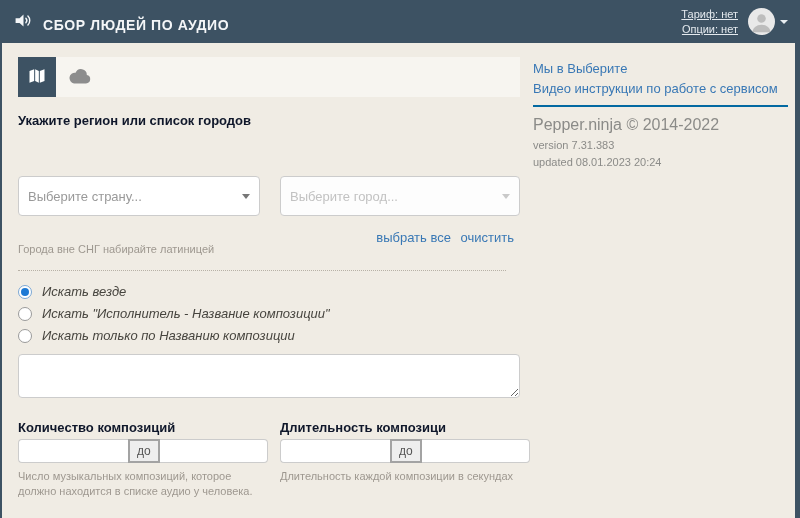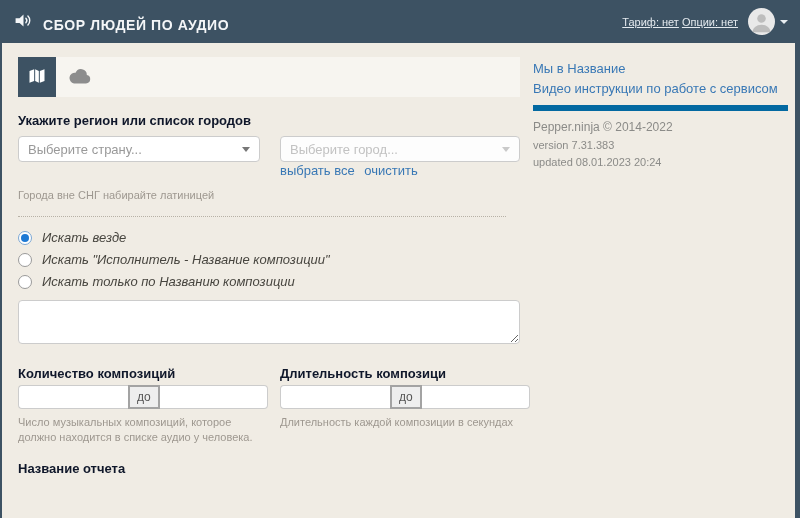--- a/index.html
+++ b/index.html
@@ -10,52 +10,52 @@
     font-size:13px;color:#44423d;
   }
   
   .header{
     position:absolute;top:0;left:0;right:0;height:43px;background:#3d5263;
     display:flex;align-items:center;z-index:5;
   }
   .header-title{display:flex;align-items:flex-end;gap:10px;padding-left:14px;color:#f4f6f8;
     font-size:14px;font-weight:bold;letter-spacing:.6px;}
   .header-right{margin-left:auto;display:flex;align-items:center;gap:10px;padding-right:12px;}
-  .hdr-links{display:flex;flex-direction:row;align-items:flex-end;gap:3px;}
+  .hdr-links{display:flex;flex-direction:column;align-items:flex-end;gap:3px;}
   .hdr-link{color:#e3e9ee;font-size:11px;text-decoration:underline;cursor:pointer;}
   .avatar-wrap{display:flex;align-items:center;gap:5px;cursor:pointer;}
   .avatar{width:27px;height:27px;border-radius:50%;background:#e9e9e9;overflow:hidden;}
   .caret-down{width:0;height:0;border-left:4px solid transparent;border-right:4px solid transparent;
     border-top:4px solid #e9eef2;}
   
   .page{position:absolute;top:43px;left:2px;right:5px;bottom:0;background:#f0ece4;}
   .content{position:absolute;top:14px;left:16px;width:502px;}
   .info-col{position:absolute;top:18px;left:531px;width:255px;}
   
   .iconbar{height:40px;background:#f7f5f0;display:flex;align-items:center;margin-bottom:16px;}
   .tile{width:38px;height:40px;background:#3d5263;display:flex;align-items:center;justify-content:center;cursor:pointer;}
   .cloud-btn{margin-left:12px;cursor:pointer;display:flex;align-items:center;}
   
   .info-link{color:#3978b5;font-size:13px;margin-bottom:5px;cursor:pointer;}
-  .copyright{border-top:6px solid #0369a1;margin-top:9px;padding-top:9px;color:#8b8b88;font-size:12px;}
+  .copyright{border-top:2px solid #0369a1;margin-top:9px;padding-top:9px;color:#8b8b88;font-size:16px;}
   .verline{color:#8b8b88;font-size:11px;margin-top:5px;}
   
   .sec-label{font-weight:bold;font-size:13px;color:#0f172a;margin-bottom:8px;}
   .selects-row{display:flex;gap:20px;}
-  .sel{box-sizing:border-box;height:26px;background:#fff;border:1px solid #ccc;border-radius:4px;
-    display:flex;align-items:center;padding:0 9px;cursor:pointer;}
+  .sel{box-sizing:border-box;height:40px;background:#fff;border:1px solid #ccc;border-radius:4px;
+    display:flex;align-items:center;padding:0 9px;cursor:pointer;margin-top:40px;}
   .sel .ph{color:#999;font-size:13px;flex:1;}
   .sel .sel-caret{width:0;height:0;border-left:4px solid transparent;border-right:4px solid transparent;
     border-top:5px solid #777;}
   .sel.disabled{background:#fdfdfd;gap:44px;}
   .sel.disabled .ph{color:#c2c2c2;}
   .sel.disabled .sel-caret{border-top-color:#c9c9c9;}
   .col-country{width:242px;}
   .col-city{width:240px;}
-  .city-links{margin-top:1px;font-size:13px;color:#3978b5;}
+  .city-links{margin-top:14px;font-size:13px;color:#3978b5;text-align:right;}
   .city-links span{cursor:pointer;margin-right:6px;}
   .hint{color:#9e9890;font-size:11px;}
   .hint-country{margin-top:27px;}
   .divider{border-top:1px dotted #b7b1a6;margin:15px 0 13px 0;width:488px;}
   
   .radio{display:flex;align-items:center;margin-bottom:7px;cursor:pointer;font-style:italic;}
   .rb{box-sizing:border-box;width:14px;height:14px;border-radius:50%;border:1px solid #9a9a9a;background:#fff;
     margin-right:10px;position:relative;flex:none;}
   .radio.on .rb{border-color:#7ba7d4;}
   .radio.on .rb::after{content:"";position:absolute;left:2px;top:2px;width:8px;height:8px;border-radius:50%;
@@ -104,21 +104,21 @@
         </svg>
       </span>
       <span class="caret-down"></span>
     </div>
   </div>
 </div>
 
 <div class="page">
 
   <div class="info-col">
-    <div class="info-link">Мы в Название</div>
+    <div class="info-link">Мы в Выберите</div>
     <div class="info-link">Видео инструкции по работе с сервисом</div>
     <div class="copyright">Pepper.ninja © 2014-2022</div>
     <div class="verline">version 7.31.383</div>
     <div class="verline">updated 08.01.2023 20:24</div>
   </div>
 
   <div class="content">
 
     <div class="iconbar">
       <div class="tile">

